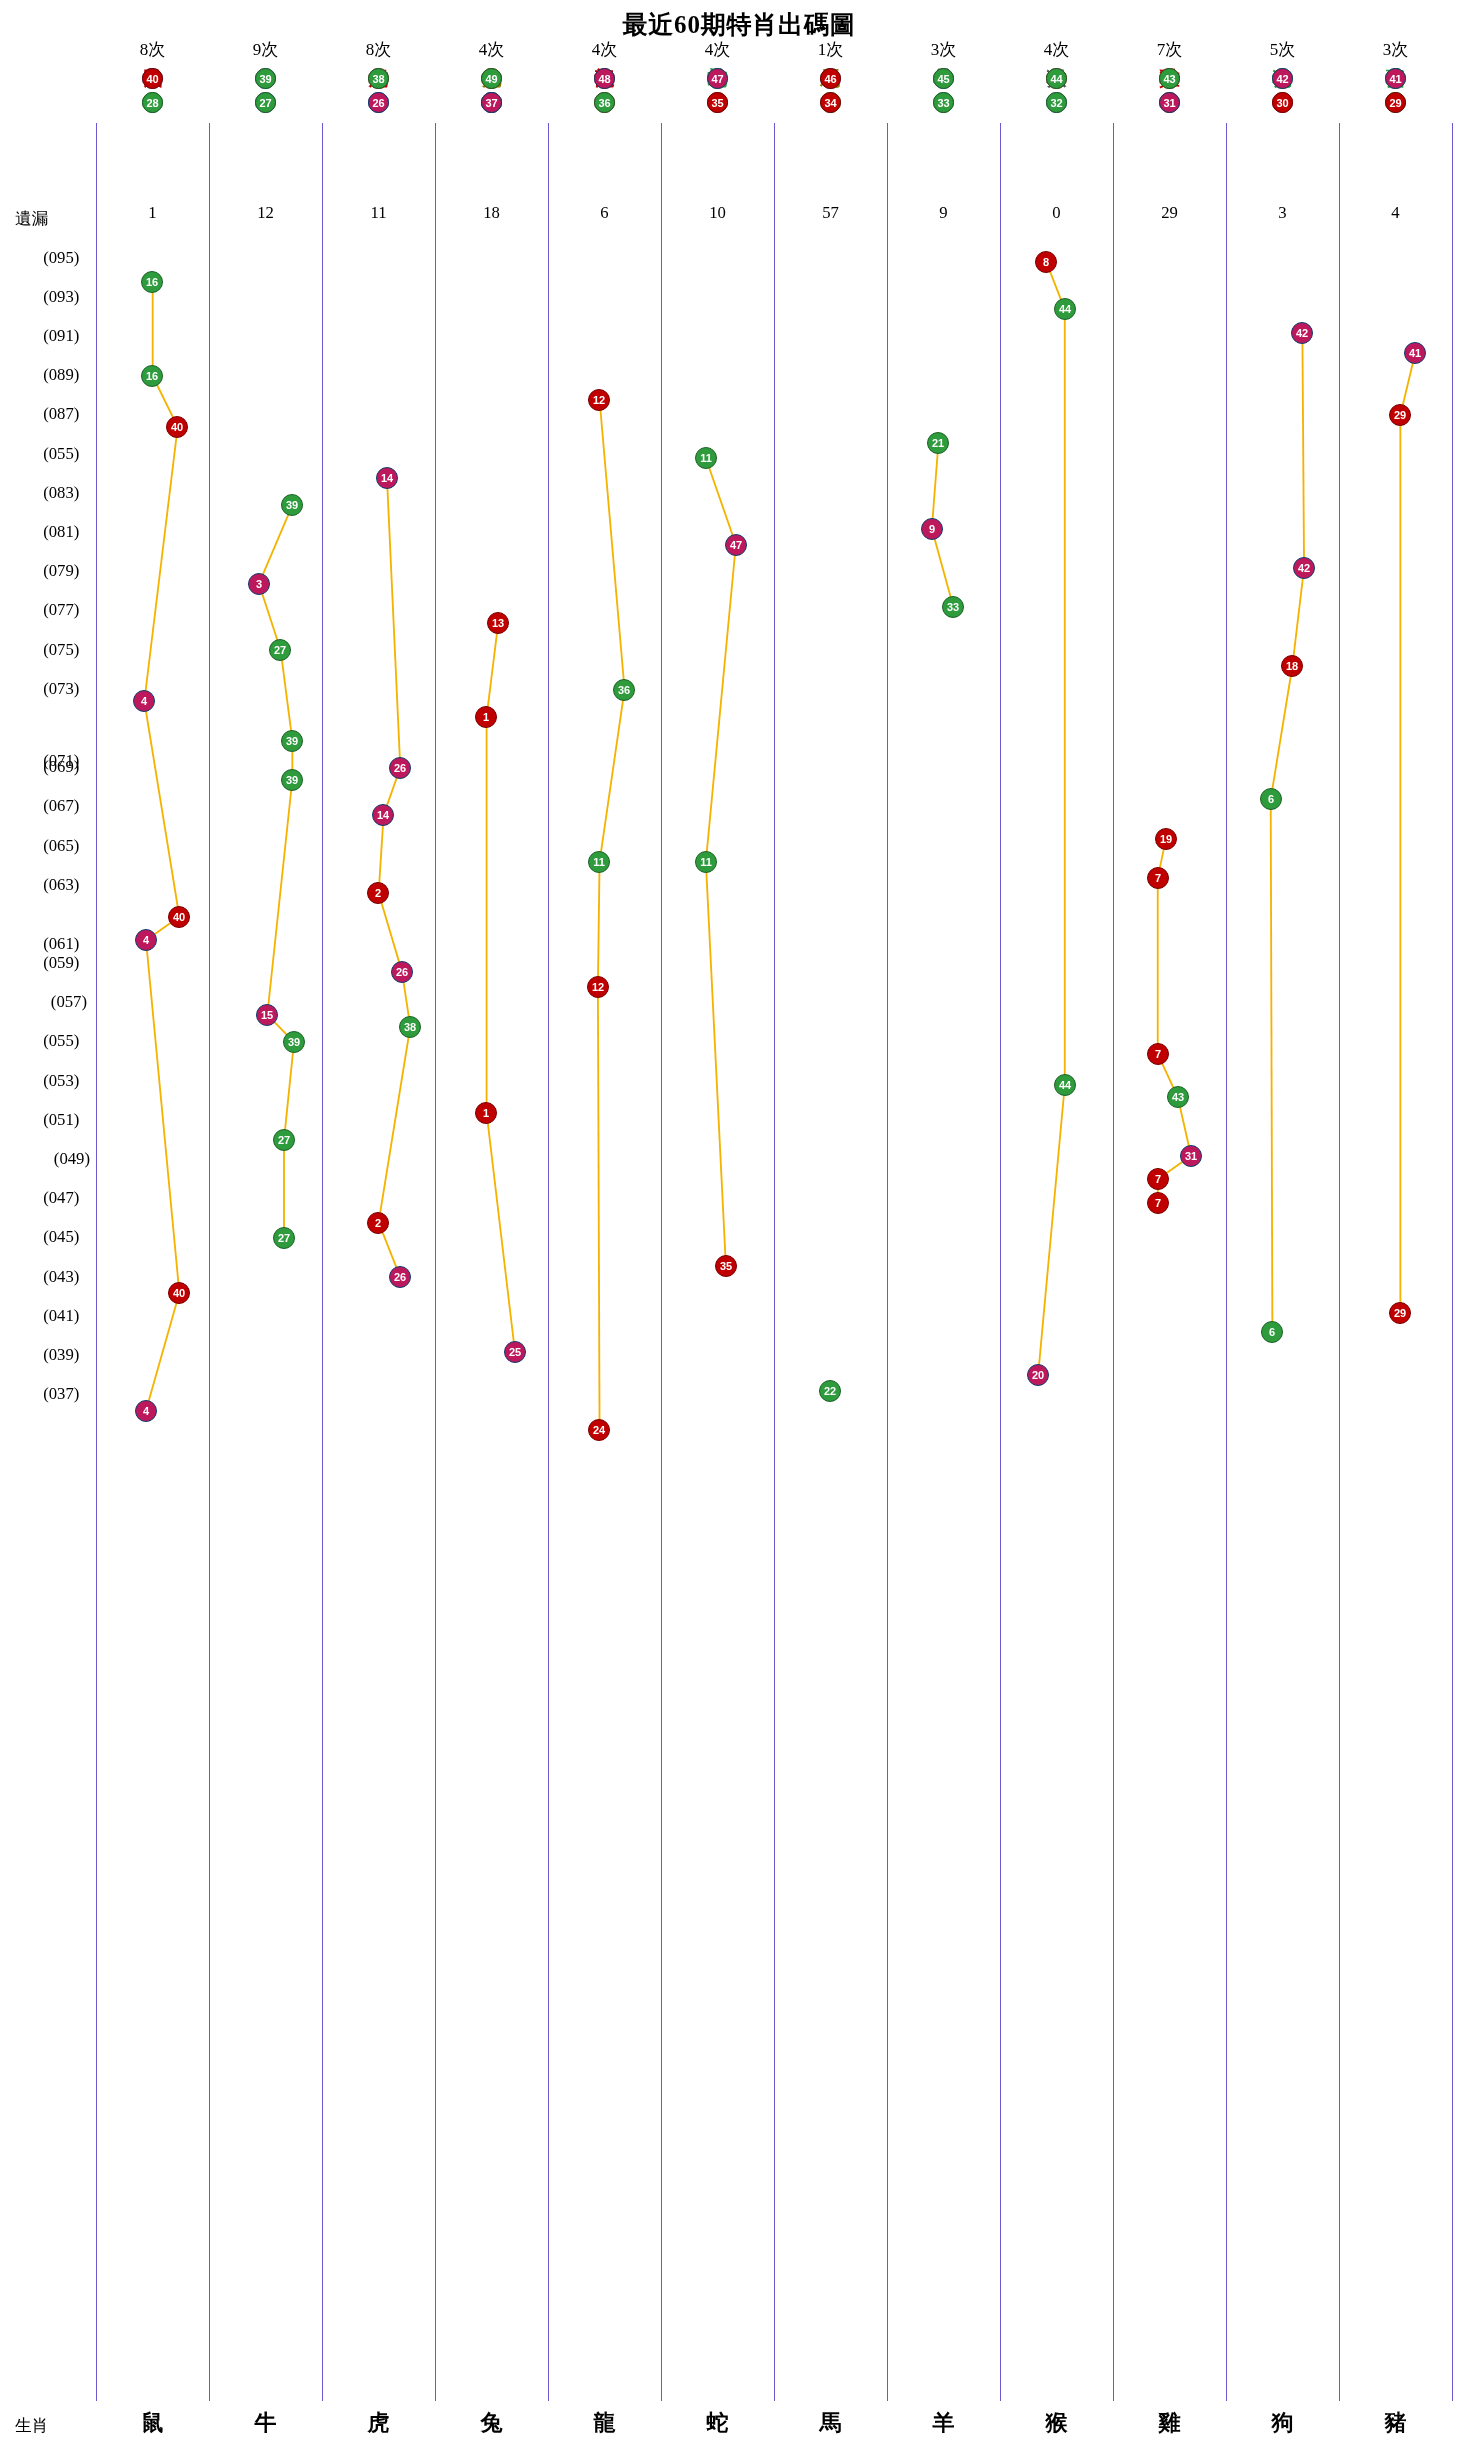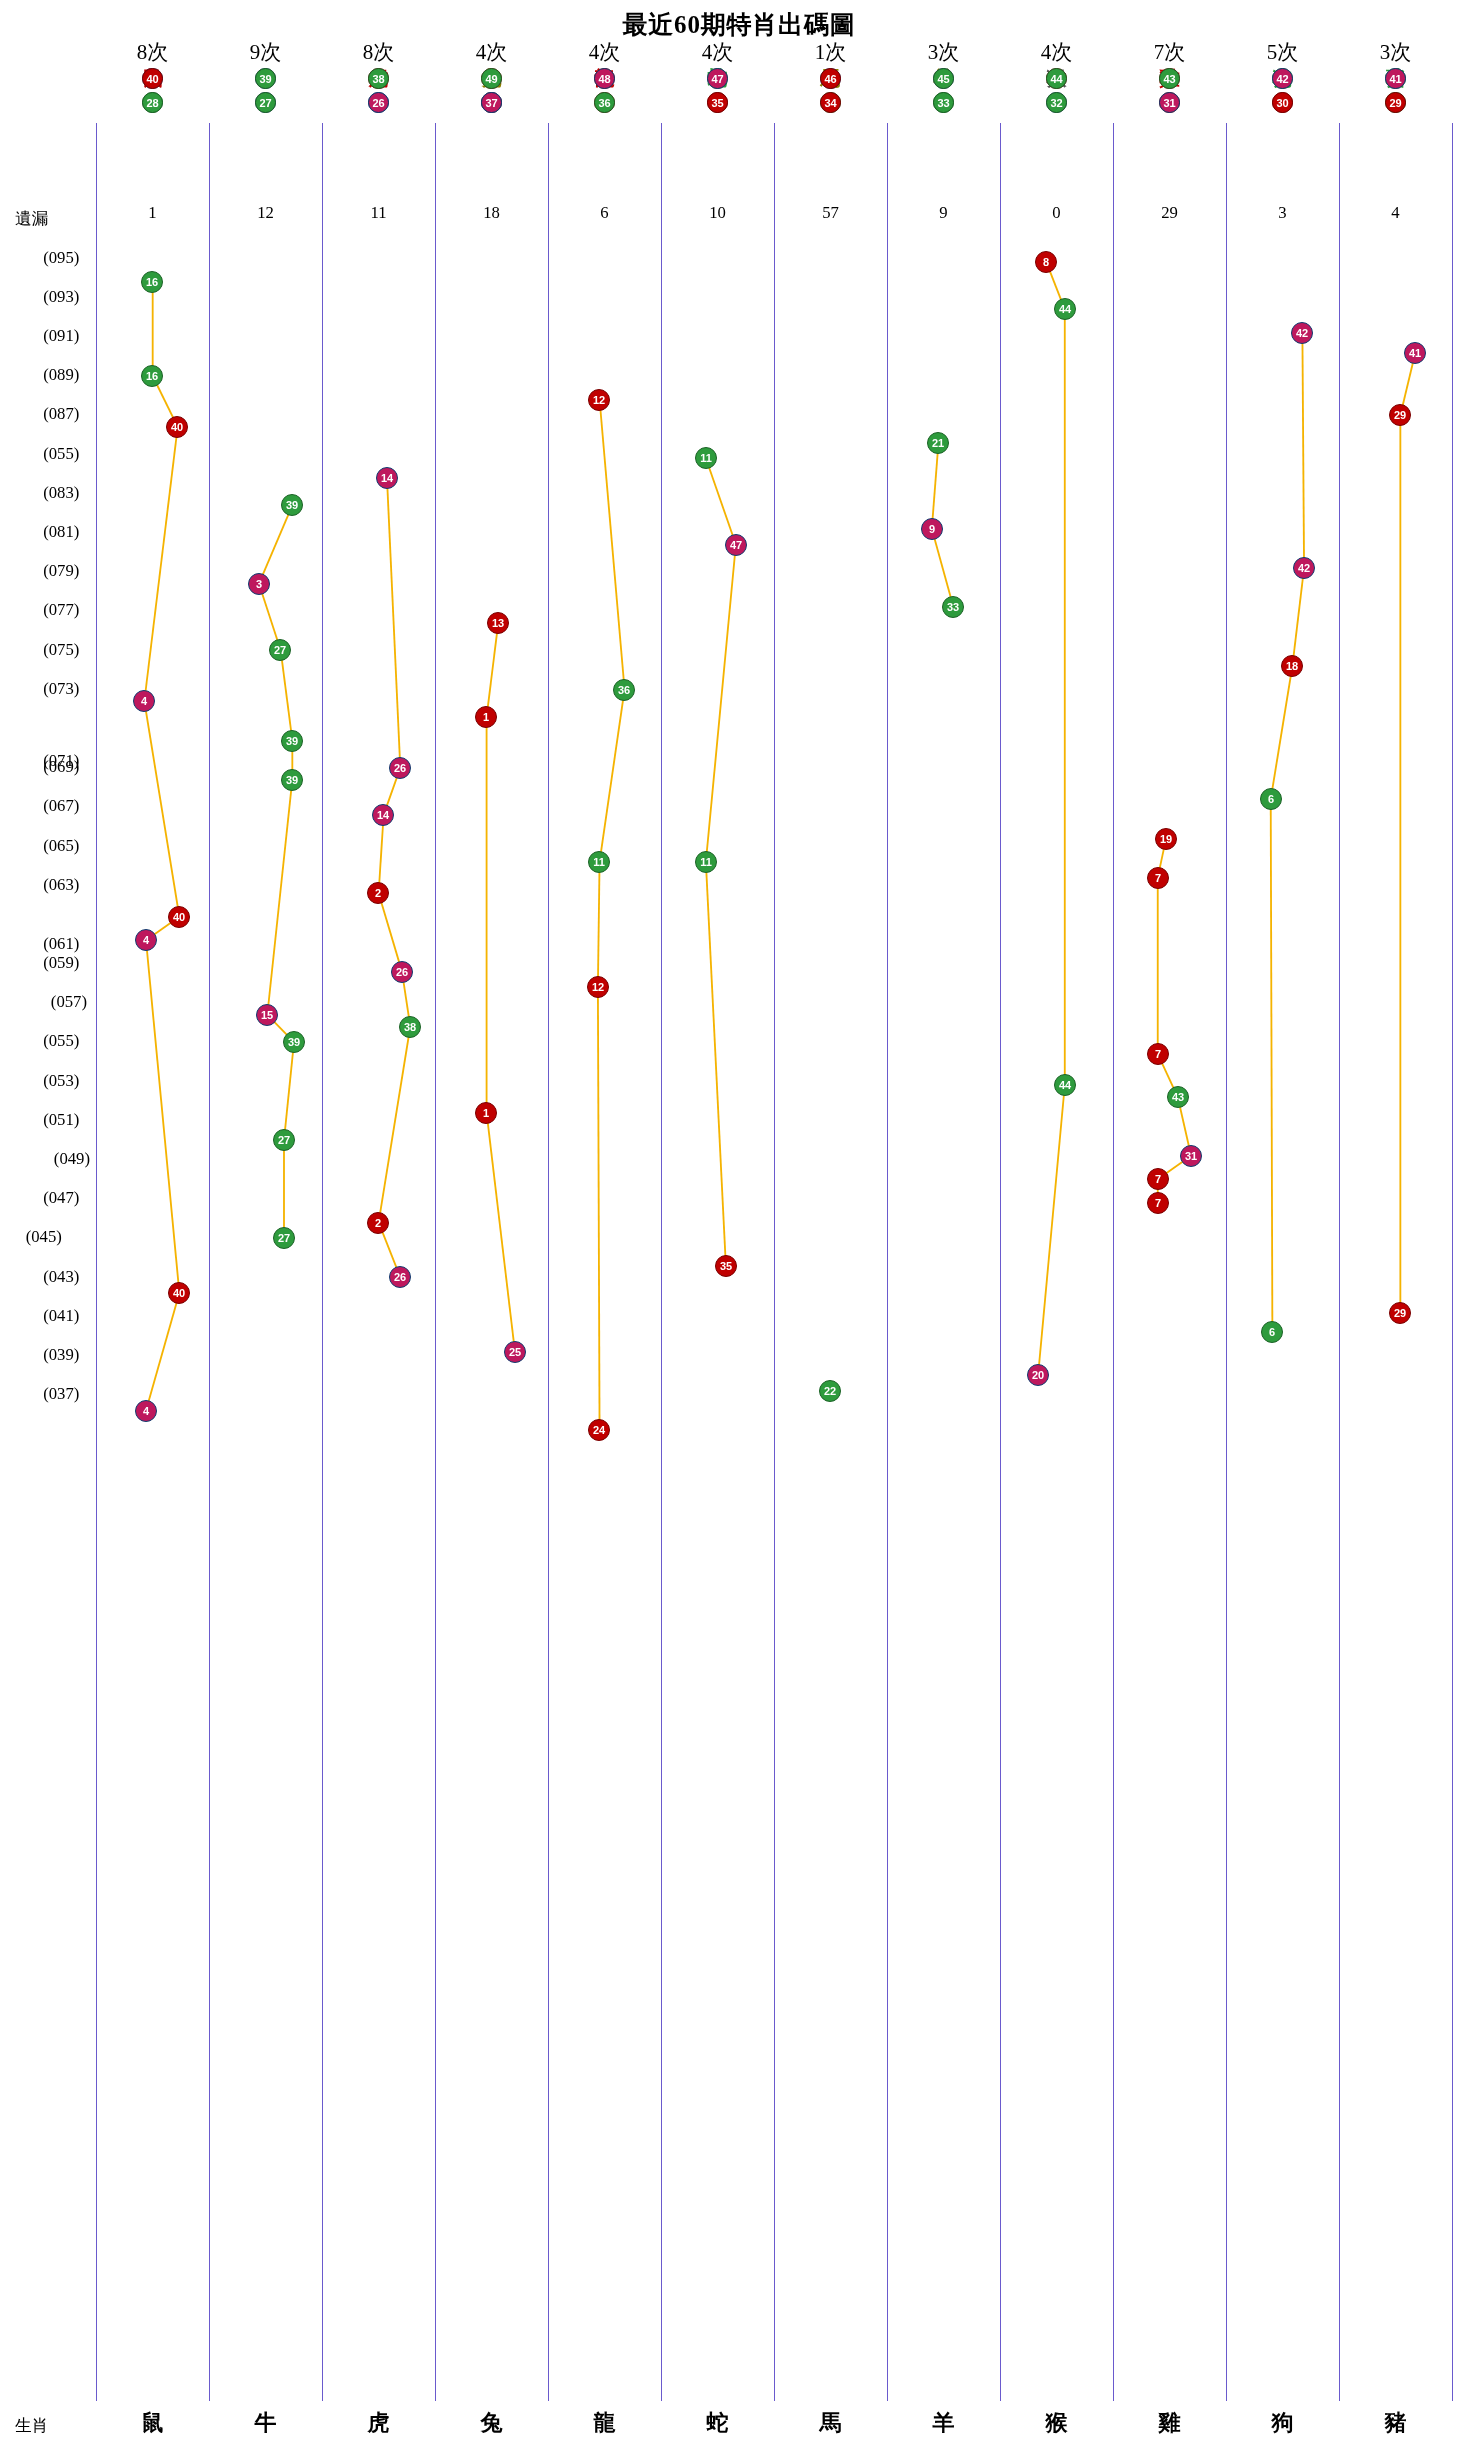--- a/index.html
+++ b/index.html
@@ -7,21 +7,21 @@
     width:1478px;height:2462px;background:#ffffff;
     font-family:"Liberation Serif", serif;
     color:#000;position:relative;overflow:hidden;
   }
   #title{
     position:absolute;top:8.3px;left:0;width:1478px;text-align:center;
     font-size:25px;font-weight:bold;letter-spacing:0.8px;
   }
   #chart{position:absolute;left:0;top:0;width:1478px;height:2462px;}
   .colhead{position:absolute;text-align:center;}
-  .freq{font-size:21px;}
+  .freq{font-size:17px;}
   .miss{font-size:16.7px;text-align:center;}
   .rowlabel{font-size:16.7px;text-align:right;}
   .leftlabel{font-size:16.7px;}
   .ball{
     position:absolute;border-radius:50%;
     display:flex;align-items:center;justify-content:center;
     color:#fff;font-size:11.7px;font-weight:bold;
     font-family:"Liberation Sans", sans-serif;
     box-sizing:border-box;
   }
@@ -61,21 +61,21 @@
     <div class="rowlabel" style="position: absolute; left: 8.3px; width: 71px; top: 836px;">(065)</div>
     <div class="rowlabel" style="position: absolute; left: 8.3px; width: 71px; top: 875px;">(063)</div>
     <div class="rowlabel" style="position: absolute; left: 8.3px; width: 71px; top: 914px; margin-top: 20px;">(061)</div>
     <div class="rowlabel" style="position: absolute; left: 8.3px; width: 71px; top: 953px;">(059)</div>
     <div class="rowlabel" style="position: absolute; left: 16px; width: 71px; top: 992px;">(057)</div>
     <div class="rowlabel" style="position: absolute; left: 8.3px; width: 71px; top: 1031px;">(055)</div>
     <div class="rowlabel" style="position: absolute; left: 8.3px; width: 71px; top: 1071px;">(053)</div>
     <div class="rowlabel" style="position: absolute; left: 8.3px; width: 71px; top: 1110px;">(051)</div>
     <div class="rowlabel" style="position: absolute; left: 19px; width: 71px; top: 1149px;">(049)</div>
     <div class="rowlabel" style="position: absolute; left: 8.3px; width: 71px; top: 1188px;">(047)</div>
-    <div class="rowlabel" style="position: absolute; left: 8.3px; width: 71px; top: 1227px; text-align: center;">(045)</div>
+    <div class="rowlabel" style="position: absolute; left: 8.3px; width: 71px; top: 1227px;">(045)</div>
     <div class="rowlabel" style="position: absolute; left: 8.3px; width: 71px; top: 1267px;">(043)</div>
     <div class="rowlabel" style="position: absolute; left: 8.3px; width: 71px; top: 1306px;">(041)</div>
     <div class="rowlabel" style="position: absolute; left: 8.3px; width: 71px; top: 1345px;">(039)</div>
     <div class="rowlabel" style="position: absolute; left: 8.3px; width: 71px; top: 1384px;">(037)</div>
     <div class="sepline" style="left: 96px; top: 123px; height: 2278px;"></div>
     <div class="sepline" style="left: 209px; top: 123px; height: 2278px;"></div>
     <div class="sepline" style="left: 322px; top: 123px; height: 2278px;"></div>
     <div class="sepline" style="left: 435px; top: 123px; height: 2278px;"></div>
     <div class="sepline" style="left: 548px; top: 123px; height: 2278px;"></div>
     <div class="sepline" style="left: 661px; top: 123px; height: 2278px;"></div>

